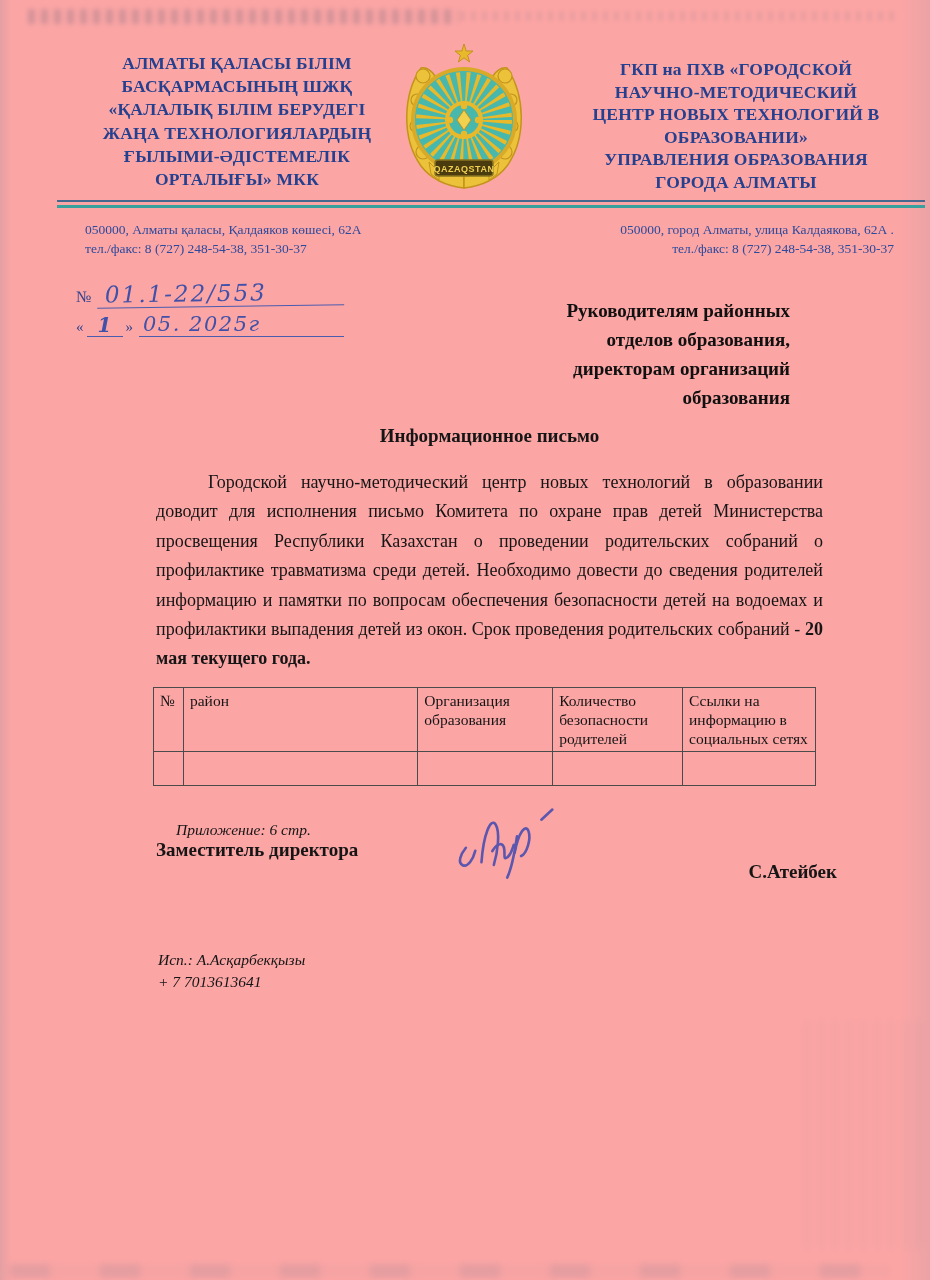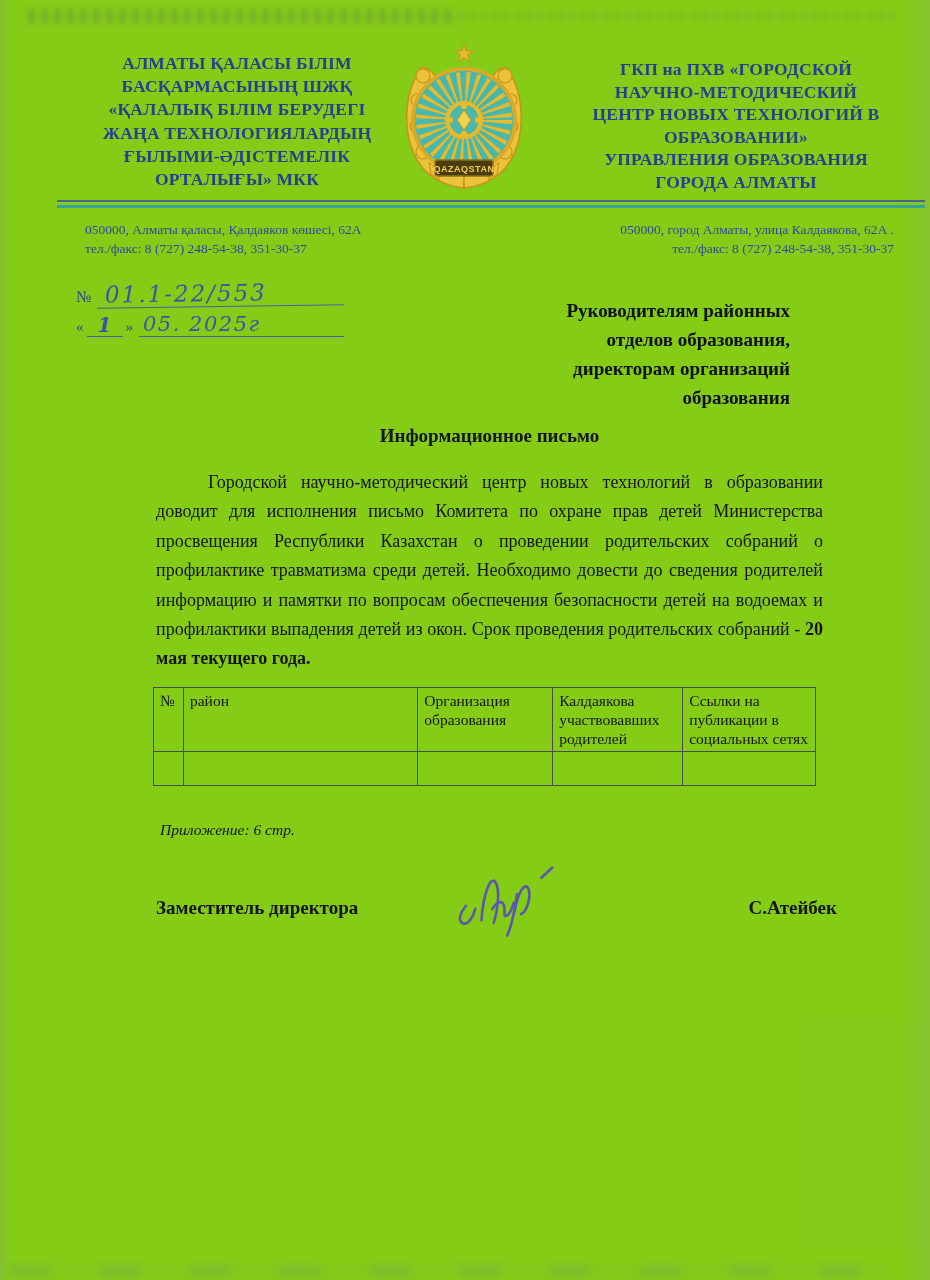--- a/index.html
+++ b/index.html
@@ -2,21 +2,21 @@
 <html><head>
 <meta charset="utf-8">
 <style>
   html,body{margin:0;padding:0;}
   body{
     width:930px;height:1280px;position:relative;overflow:hidden;
     background:#fdfdfd;
     font-family:"Liberation Serif","DejaVu Serif",serif;
     color:#151515;
   }
-  .page{position:absolute;inset:0;background:#84cc16;}
+  .page{position:absolute;inset:0;background:#fca5a5;}
   
   .noise-top{position:absolute;top:9px;left:28px;width:430px;height:15px;
     background:repeating-linear-gradient(90deg,rgba(85,90,108,.55) 0 7px,rgba(85,90,108,0) 7px 13px);
     filter:blur(2.6px);opacity:.45;}
   .noise-top2{position:absolute;top:11px;left:460px;width:440px;height:10px;
     background:repeating-linear-gradient(90deg,rgba(95,100,115,.4) 0 5px,rgba(95,100,115,0) 5px 11px);
     filter:blur(2.2px);opacity:.3;}
   .noise-bottom{position:absolute;bottom:2px;left:10px;width:880px;height:14px;
     background:repeating-linear-gradient(90deg,rgba(120,122,135,.5) 0 40px,rgba(120,122,135,.12) 40px 90px);
     filter:blur(3px);opacity:.35;}
@@ -70,23 +70,23 @@
   .letter p b{font-weight:bold;}
 
   table.form{border-collapse:collapse;margin-top:13px;width:663px;margin-left:-3px;
     font-size:15.5px;line-height:19px;}
   table.form th,table.form td{border:1.6px solid #4b4b4b;vertical-align:top;
     padding:3px 6px;font-weight:normal;text-align:left;}
   table.form th{height:56px;}
   table.form td{height:27px;}
   th.just{text-align:justify;}
 
-  .attachment{margin-top:35px;font-style:italic;font-size:15.5px;margin-left:4px;}
-
-  .sign-row{position:relative;margin-top:58px;display:flex;align-items:flex-end;}
+  .attachment{margin-top:35px;font-style:italic;font-size:15.5px;margin-left:20px;}
+
+  .sign-row{position:relative;display:flex;align-items:flex-start;flex-direction:column;}
   .sign-role{font-weight:bold;font-size:19px;}
   .sign-name{font-weight:bold;font-size:19px;margin-left:auto;margin-right:-14px;}
   .sign-script{position:absolute;left:295px;top:-42px;width:120px;height:82px;}
 
   .executor{margin-top:66px;font-style:italic;font-size:15.5px;line-height:22px;white-space:pre-line;margin-left:2px;}
 </style>
 </head>
 <body>
 
 <div class="page">
@@ -184,22 +184,22 @@
           <col style="width:235px">
           <col style="width:135px">
           <col style="width:130px">
           <col style="width:133px">
       </colgroup>
       <tbody>
           <tr>
         <th>№</th>
         <th>район</th>
         <th>Организация образования</th>
-        <th>Калдаякова участвовавших родителей</th>
-        <th class="just">Ссылки на публикации в социальных сетях</th>
+        <th>Количество безопасности родителей</th>
+        <th class="just">Ссылки на информацию в социальных сетях</th>
       </tr>
       <tr>
         <td></td>
         <td></td>
         <td></td>
         <td></td>
         <td></td>
       </tr>
     </tbody>
       </table>
@@ -214,15 +214,17 @@
           <path d="M28,62 C33,34 42,18 46,26 C50,34 45,54 40,66"></path>
           <path d="M40,52 C46,44 52,44 52,52 C52,58 50,62 54,60 C58,58 60,52 62,48"></path>
           <path d="M66,40 C62,56 58,70 52,80"></path>
           <path d="M62,56 C68,36 76,28 78,36 C80,44 74,58 68,60"></path>
           <path d="M92,26 l12,-9"></path>
         </g>
       </svg>
       <span class="sign-name">С.Атейбек</span>
     </div>
 
+    <div class="executor">Исп.: А.Асқарбекқызы
++ 7 7013613641</div>
   </div>
 
 </div>
 
 </body></html>

